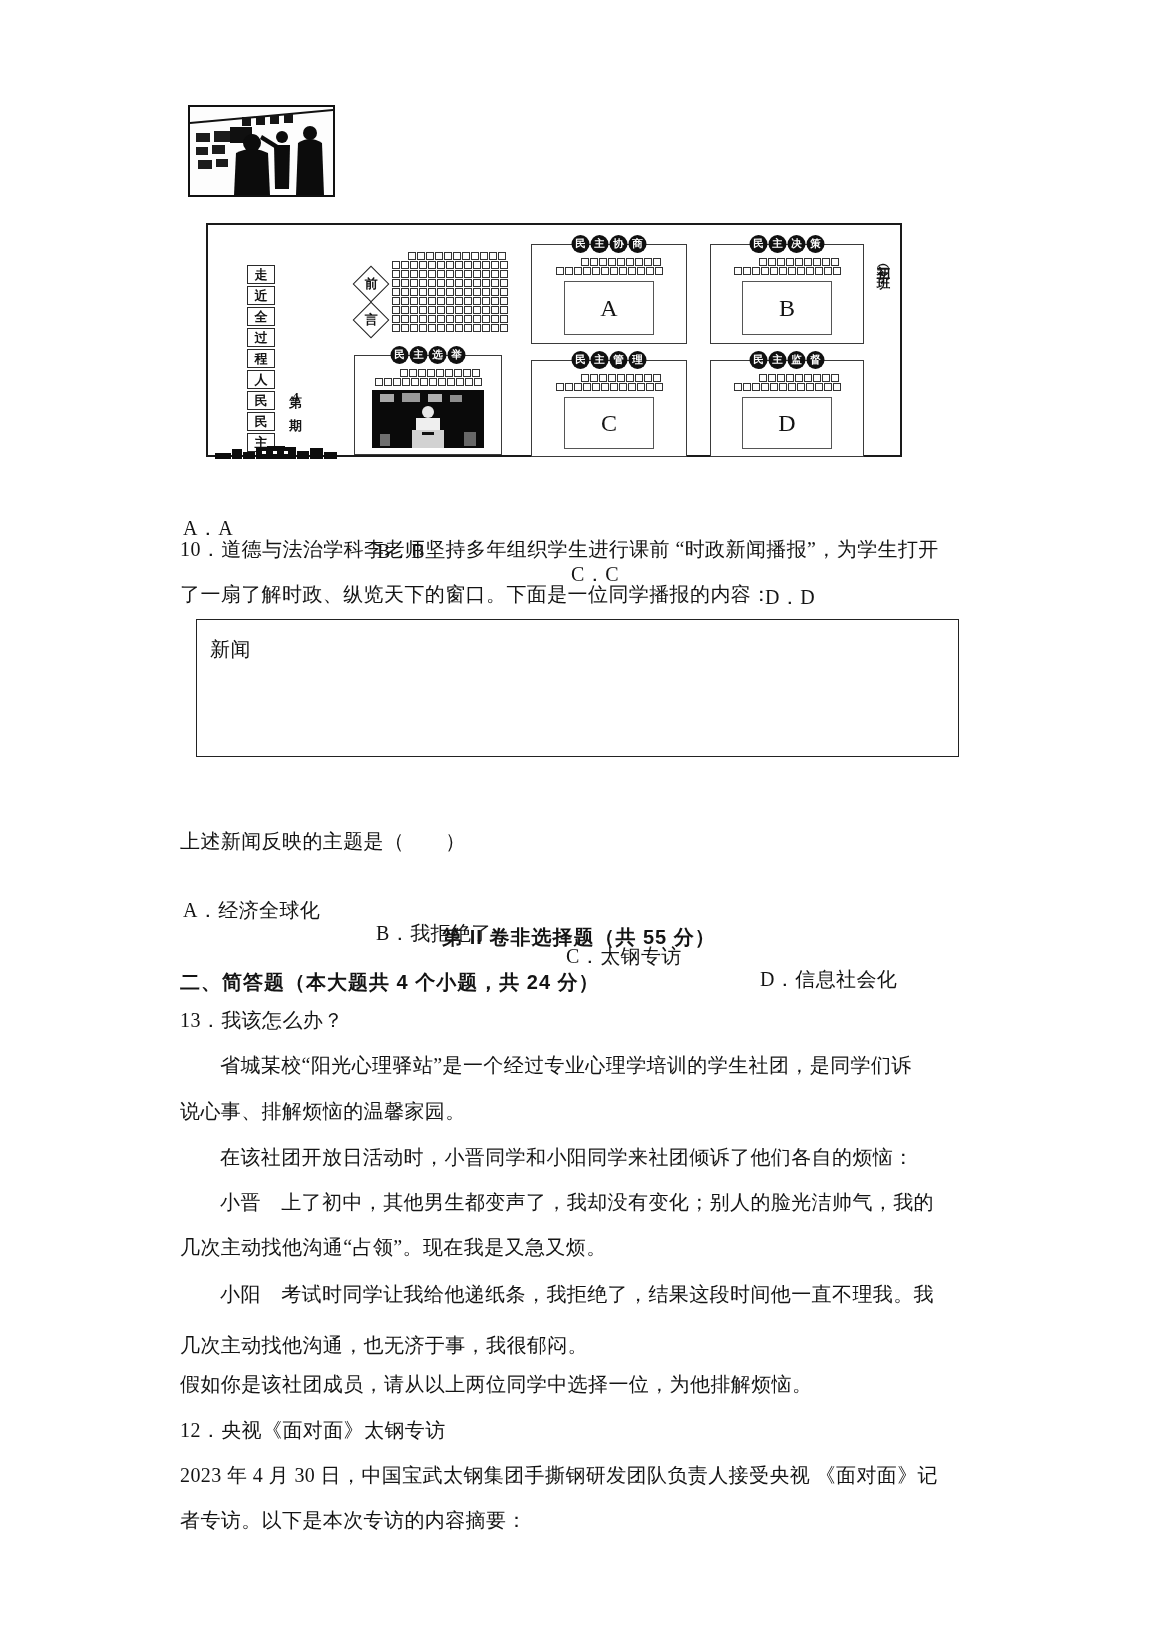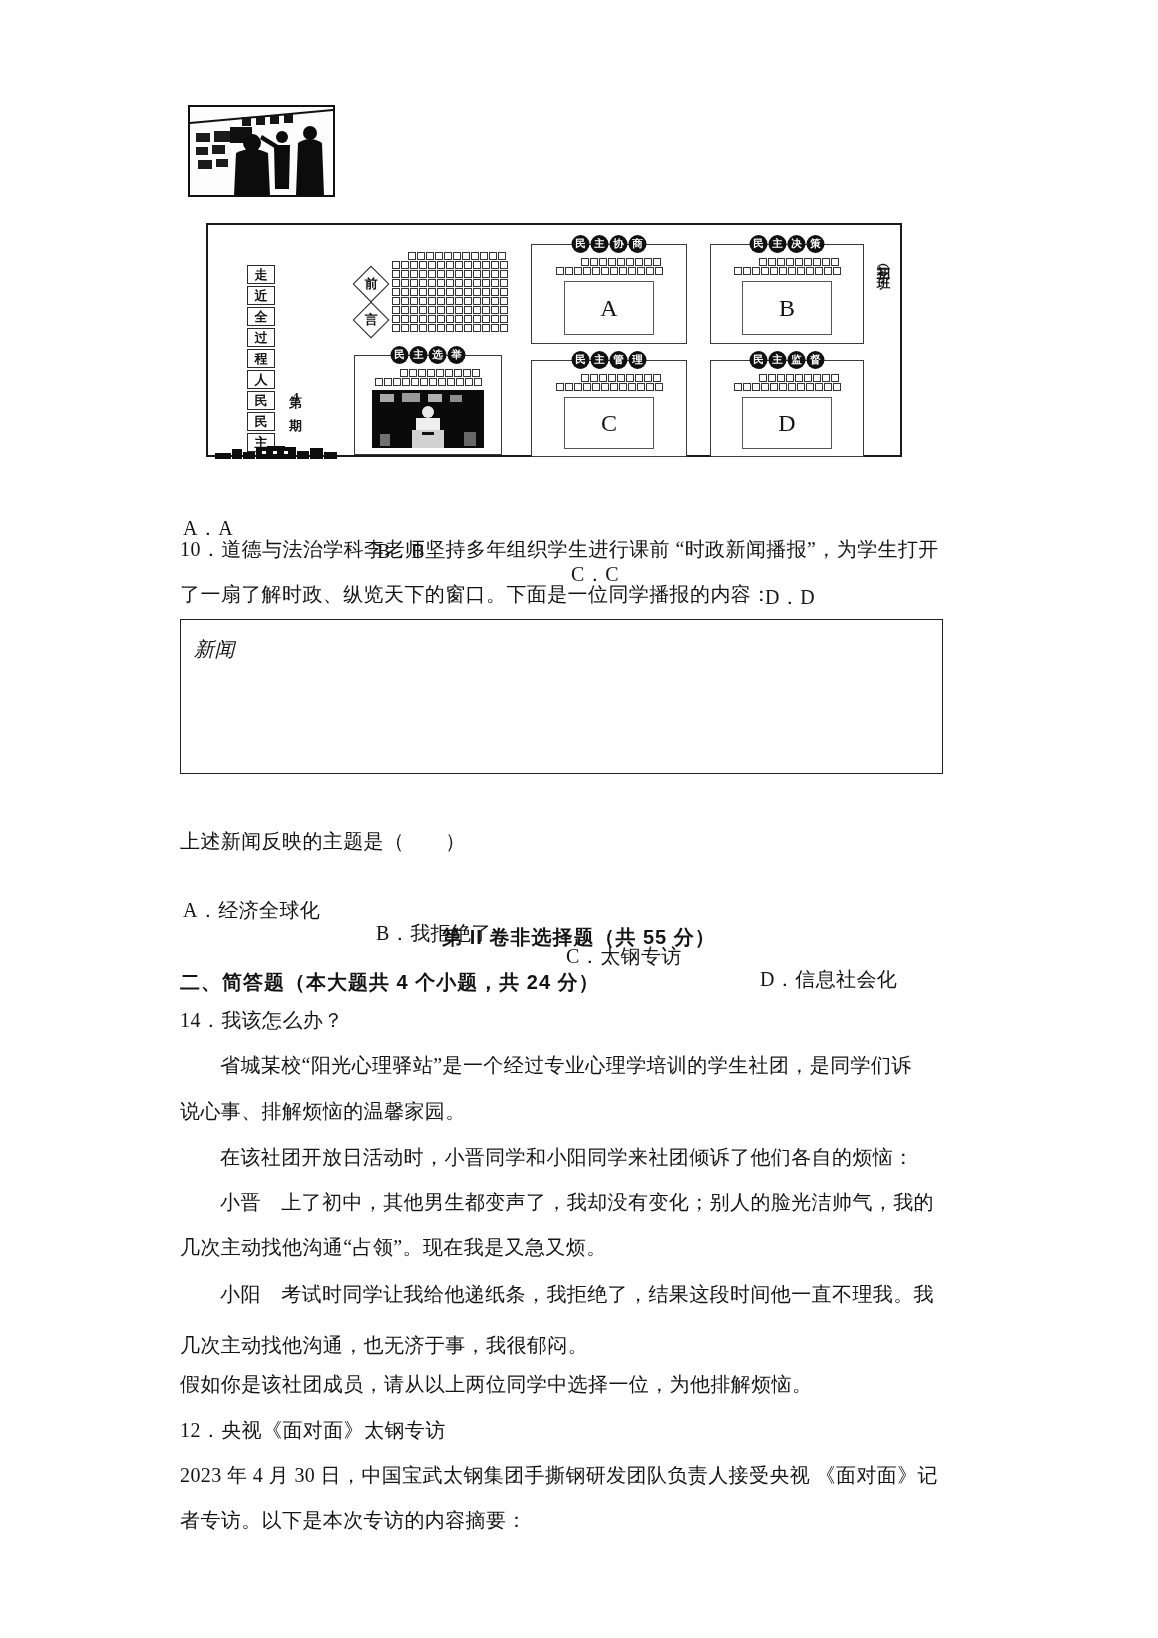--- a/index.html
+++ b/index.html
@@ -44,22 +44,22 @@
   .sec-grid{margin-top:13px;display:flex;flex-direction:column;align-items:center;}
   .letter-box{margin:5px auto 0;width:88px;height:52px;border:1.5px solid #555;
               display:flex;align-items:center;justify-content:center;
               font-size:24px;font-family:"Liberation Serif","DejaVu Serif",serif;}
   .sec-c .letter-box,.sec-d .letter-box{height:50px;}
   .photo-in{display:block;margin:3px auto 0;}
   .classlab{position:absolute;left:666px;top:30px;writing-mode:vertical-rl;text-orientation:upright;
             font-size:13.5px;font-weight:bold;letter-spacing:2px;}
 
   
-  .newsbox{position:absolute;left:180px;top:619px;width:763px;height:155px;
-           border:1.8px solid #222;box-sizing:border-box;font-style:italic;}
+  .newsbox{position:absolute;left:196px;top:619px;width:763px;height:138px;
+           border:1.8px solid #222;box-sizing:border-box;}
   .newsbox .nline{position:absolute;left:13px;font-size:20px;letter-spacing:.4px;white-space:pre;}
 </style>
 </head>
 <body>
 
 <div class="photo-top">
   <svg width="143" height="88" viewBox="0 0 143 88">
     <path d="M0 16 L143 3" stroke="#111" stroke-width="2" fill="none"></path>
     <rect x="52" y="10" width="9" height="9" fill="#151515"></rect>
     <rect x="66" y="9" width="9" height="9" fill="#151515"></rect>
@@ -469,21 +469,21 @@
 <div class="line optline" style="top:874px">
   <span style="left:3px">A．经济全球化</span>
   <span style="left:196px">B．我拒绝了</span>
   <span style="left:386px">C．太钢专访</span>
   <span style="left:580px">D．信息社会化</span>
 </div>
 
 <div class="line center bold" style="top:916px">第 II 卷非选择题（共 55 分）</div>
 <div class="line bold" style="top:961px">二、简答题（本大题共 4 个小题，共 24 分）</div>
 
-<div class="line" style="top:1007px">14．我该怎么办？</div>
+<div class="line" style="top:1007px">13．我该怎么办？</div>
 <div class="line ind" style="top:1052px">省城某校“阳光心理驿站”是一个经过专业心理学培训的学生社团，是同学们诉</div>
 <div class="line" style="top:1098px">说心事、排解烦恼的温馨家园。</div>
 <div class="line ind" style="top:1144px">在该社团开放日活动时，小晋同学和小阳同学来社团倾诉了他们各自的烦恼：</div>
 <div class="line ind" style="top:1189px">小晋　上了初中，其他男生都变声了，我却没有变化；别人的脸光洁帅气，我的</div>
 <div class="line" style="top:1234px">几次主动找他沟通“占领”。现在我是又急又烦。</div>
 <div class="line ind" style="top:1281px">小阳　考试时同学让我给他递纸条，我拒绝了，结果这段时间他一直不理我。我</div>
 <div class="line" style="top:1332px">几次主动找他沟通，也无济于事，我很郁闷。</div>
 <div class="line" style="top:1371px">假如你是该社团成员，请从以上两位同学中选择一位，为他排解烦恼。</div>
 
 <div class="line" style="top:1417px">12．央视《面对面》太钢专访</div>

